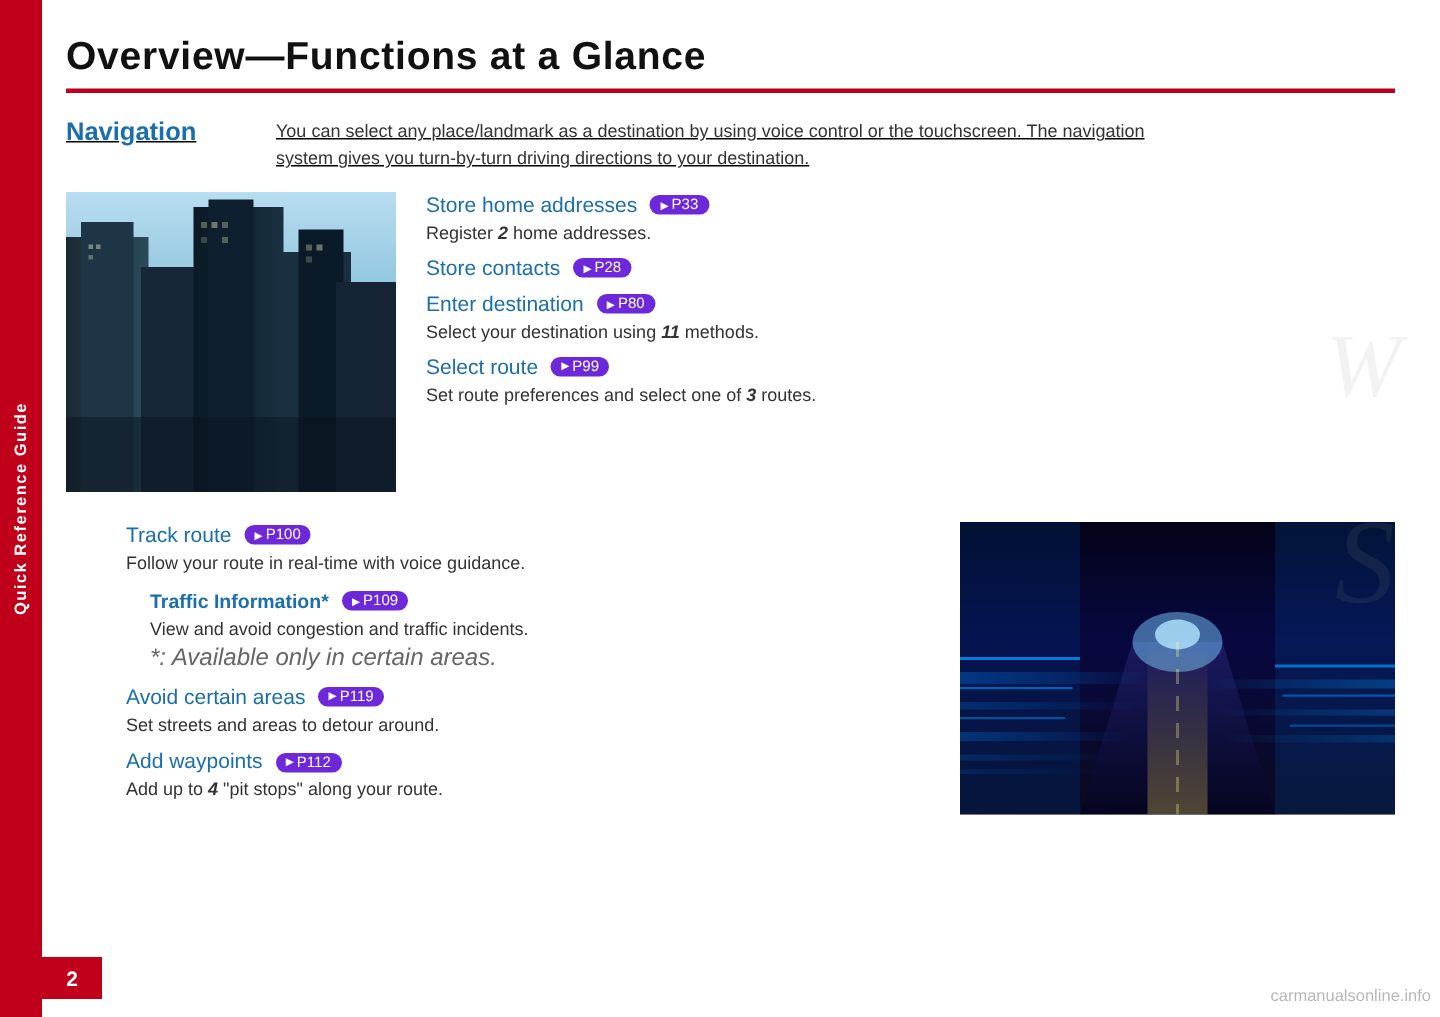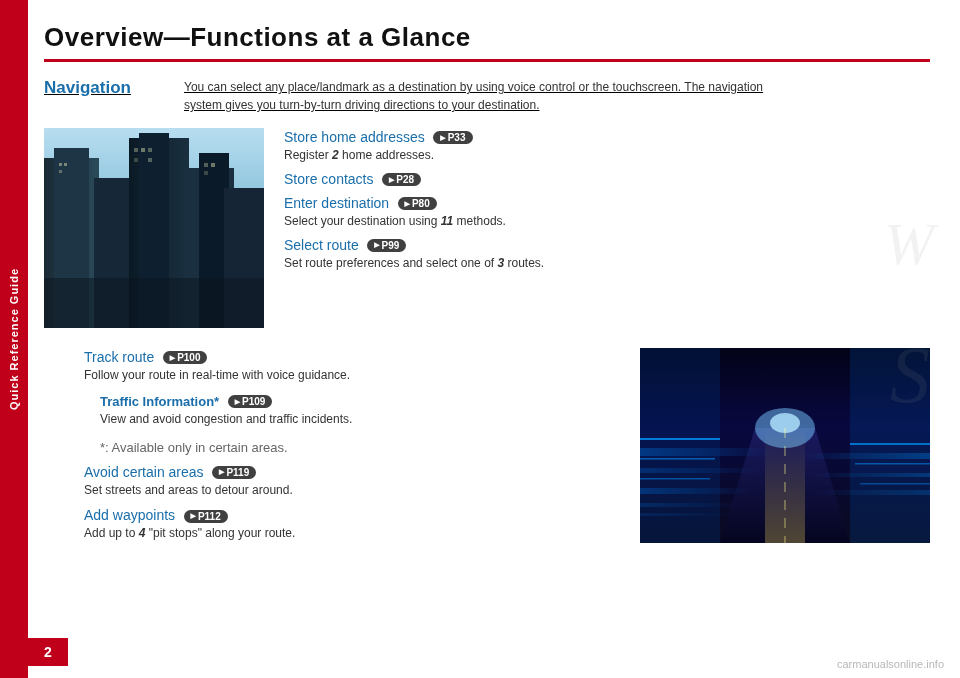--- a/index.html
+++ b/index.html
@@ -130,27 +130,27 @@
     .feature-title {
       font-size: 14px;
       font-weight: normal;
       color: #1a6eaa;
       display: inline;
     }
 
     .page-ref {
       display: inline-flex;
       align-items: center;
-      background: #404040;
+      background: #6d28d9;
       color: #fff;
       border-radius: 10px;
       font-size: 10px;
       padding: 1px 7px;
       margin-left: 4px;
-      font-weight: bold;
+      font-weight: normal;
       vertical-align: middle;
     }
 
     .page-ref::before {
       content: '▶';
       font-size: 7px;
       margin-right: 2px;
     }
 
     .feature-desc {
@@ -206,23 +206,24 @@
     }
 
     .traffic-title {
       font-size: 13px;
       font-weight: bold;
       color: #1a6eaa;
       display: inline;
     }
 
     .footnote {
-      font-size: 13px;
+      font-size: 16px;
       color: #666;
-      margin-top: 12px;
+      margin-top: 2px;
+      font-style: italic;
     }
 
     
     .page-number {
       position: absolute;
       bottom: 12px;
       left: 28px;
       width: 40px;
       height: 28px;
       background: #c0001a;
@@ -231,21 +232,21 @@
       font-weight: bold;
       display: flex;
       align-items: center;
       justify-content: center;
     }
 
     
     .watermark {
       position: absolute;
       bottom: 8px;
-      right: 16px;
+      right: 6px;
       font-size: 11px;
       color: #999;
       opacity: 0.7;
     }
 
     .compass-s {
       position: absolute;
       right: 30px;
       top: 330px;
       font-size: 80px;

